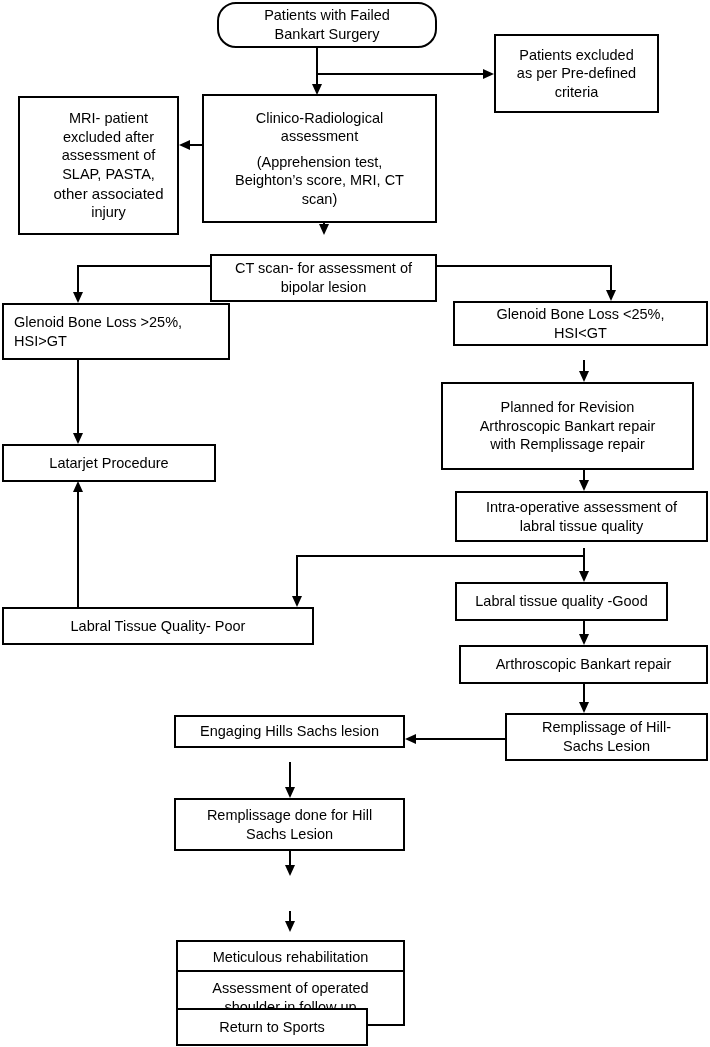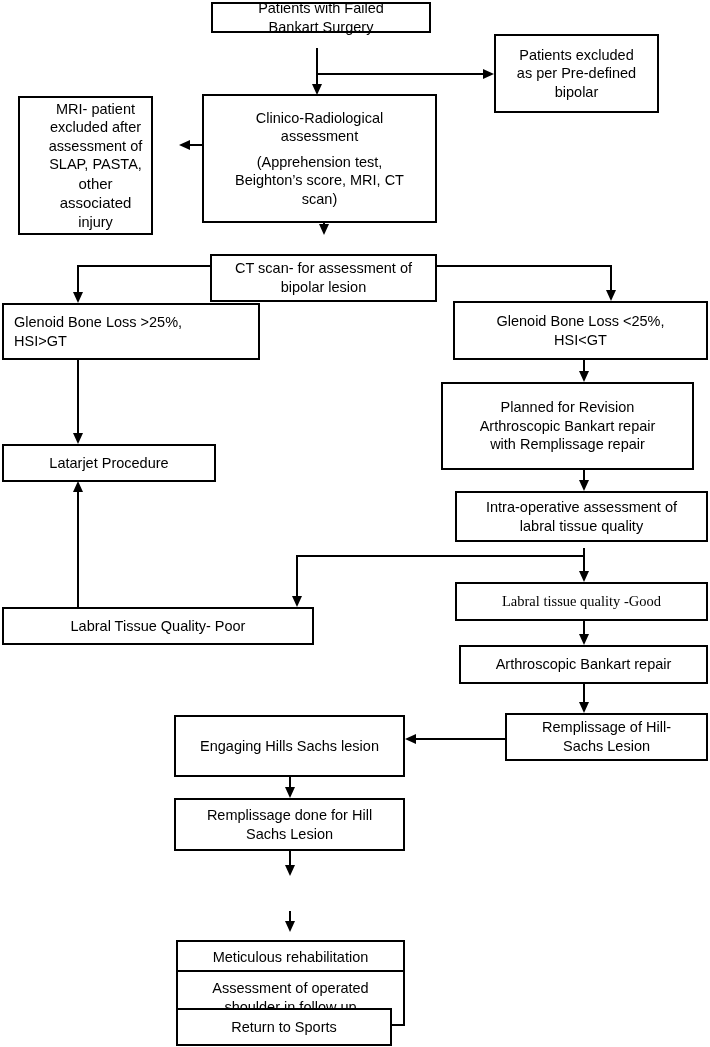--- a/index.html
+++ b/index.html
@@ -149,58 +149,58 @@
       <line x1="290" y1="911" x2="290" y2="923"></line>
       <polygon points="290,932 285,921 295,921"></polygon>
     </g>
 
     <g>
       <line x1="290" y1="988" x2="290" y2="999"></line>
       <polygon points="290,1008 285,997 295,997"></polygon>
     </g>
   </svg>
 
-  <div class="node" style="left:211px; top:2px; width:220px; height:31px;">
+  <div class="node" style="left:217px; top:2px; width:220px; height:46px;border-radius:19px;">
     <span class="txt">Patients with Failed
 Bankart Surgery</span>
   </div>
 
   <div class="node" style="left:494px; top:34px; width:165px; height:79px;">
     <span class="txt">Patients excluded
 as per Pre-defined
-bipolar</span>
+criteria</span>
   </div>
 
   <div class="node" style="left:202px; top:94px; width:235px; height:129px;">
     <span class="txt"><span>Clinico-Radiological
 assessment</span><span class="gap"></span><span>(Apprehension test,
 Beighton’s score, MRI, CT
 scan)</span></span>
   </div>
 
-  <div class="node" style="left:18px; top:96px; width:135px; height:139px;padding-left:24px;">
+  <div class="node" style="left:18px; top:96px; width:161px; height:139px;padding-left:24px;">
     <span class="txt"><span>MRI- patient
 excluded after
 assessment of
 SLAP, PASTA,</span>
 <span class="small">other associated</span>
 <span>injury</span></span>
   </div>
 
   <div class="node" style="left:210px; top:234px; width:227px; height:48px;margin-top:20px;">
     <span class="txt">CT scan- for assessment of
 bipolar lesion</span>
   </div>
 
-  <div class="node left-align" style="left:2px; top:303px; width:258px; height:57px;">
+  <div class="node left-align" style="left:2px; top:303px; width:228px; height:57px;">
     <span class="txt">Glenoid Bone Loss &gt;25%,
 HSI&gt;GT</span>
   </div>
 
-  <div class="node" style="left:453px; top:301px; width:255px; height:59px;">
+  <div class="node" style="left:453px; top:301px; width:255px; height:45px;">
     <span class="txt">Glenoid Bone Loss &lt;25%,
 HSI&lt;GT</span>
   </div>
 
   <div class="node" style="left:441px; top:382px; width:253px; height:88px;">
     <span class="txt">Planned for Revision
 Arthroscopic Bankart repair
 with Remplissage repair</span>
   </div>
 
@@ -210,48 +210,48 @@
   </div>
 
   <div class="node" style="left:2px; top:444px; width:214px; height:38px;">
     <span class="txt">Latarjet Procedure</span>
   </div>
 
   <div class="node" style="left:2px; top:607px; width:312px; height:38px;">
     <span class="txt">Labral Tissue Quality- Poor</span>
   </div>
 
-  <div class="node" style="left:455px; top:582px; width:253px; height:39px;font-family:Liberation Serif, serif;">
+  <div class="node" style="left:455px; top:582px; width:213px; height:39px;">
     <span class="txt">Labral tissue quality -Good</span>
   </div>
 
   <div class="node" style="left:459px; top:645px; width:249px; height:39px;">
     <span class="txt">Arthroscopic Bankart repair</span>
   </div>
 
   <div class="node" style="left:505px; top:713px; width:203px; height:48px;">
     <span class="txt">Remplissage of Hill-
 Sachs Lesion</span>
   </div>
 
-  <div class="node" style="left:174px; top:715px; width:231px; height:62px;">
+  <div class="node" style="left:174px; top:715px; width:231px; height:33px;">
     <span class="txt">Engaging Hills Sachs lesion</span>
   </div>
 
   <div class="node" style="left:174px; top:798px; width:231px; height:53px;">
     <span class="txt">Remplissage done for Hill
 Sachs Lesion</span>
   </div>
 
   <div class="node" style="left:176px; top:904px; width:229px; height:35px;margin-top:36px;">
     <span class="txt">Meticulous rehabilitation</span>
   </div>
 
   <div class="node" style="left:176px; top:932px; width:229px; height:56px;margin-top:38px;">
     <span class="txt">Assessment of operated
 shoulder in follow up</span>
   </div>
 
-  <div class="node" style="left:176px; top:1008px; width:216px; height:38px;">
+  <div class="node" style="left:176px; top:1008px; width:192px; height:38px;">
     <span class="txt">Return to Sports</span>
   </div>
 
 </div>
 
 </body></html>

